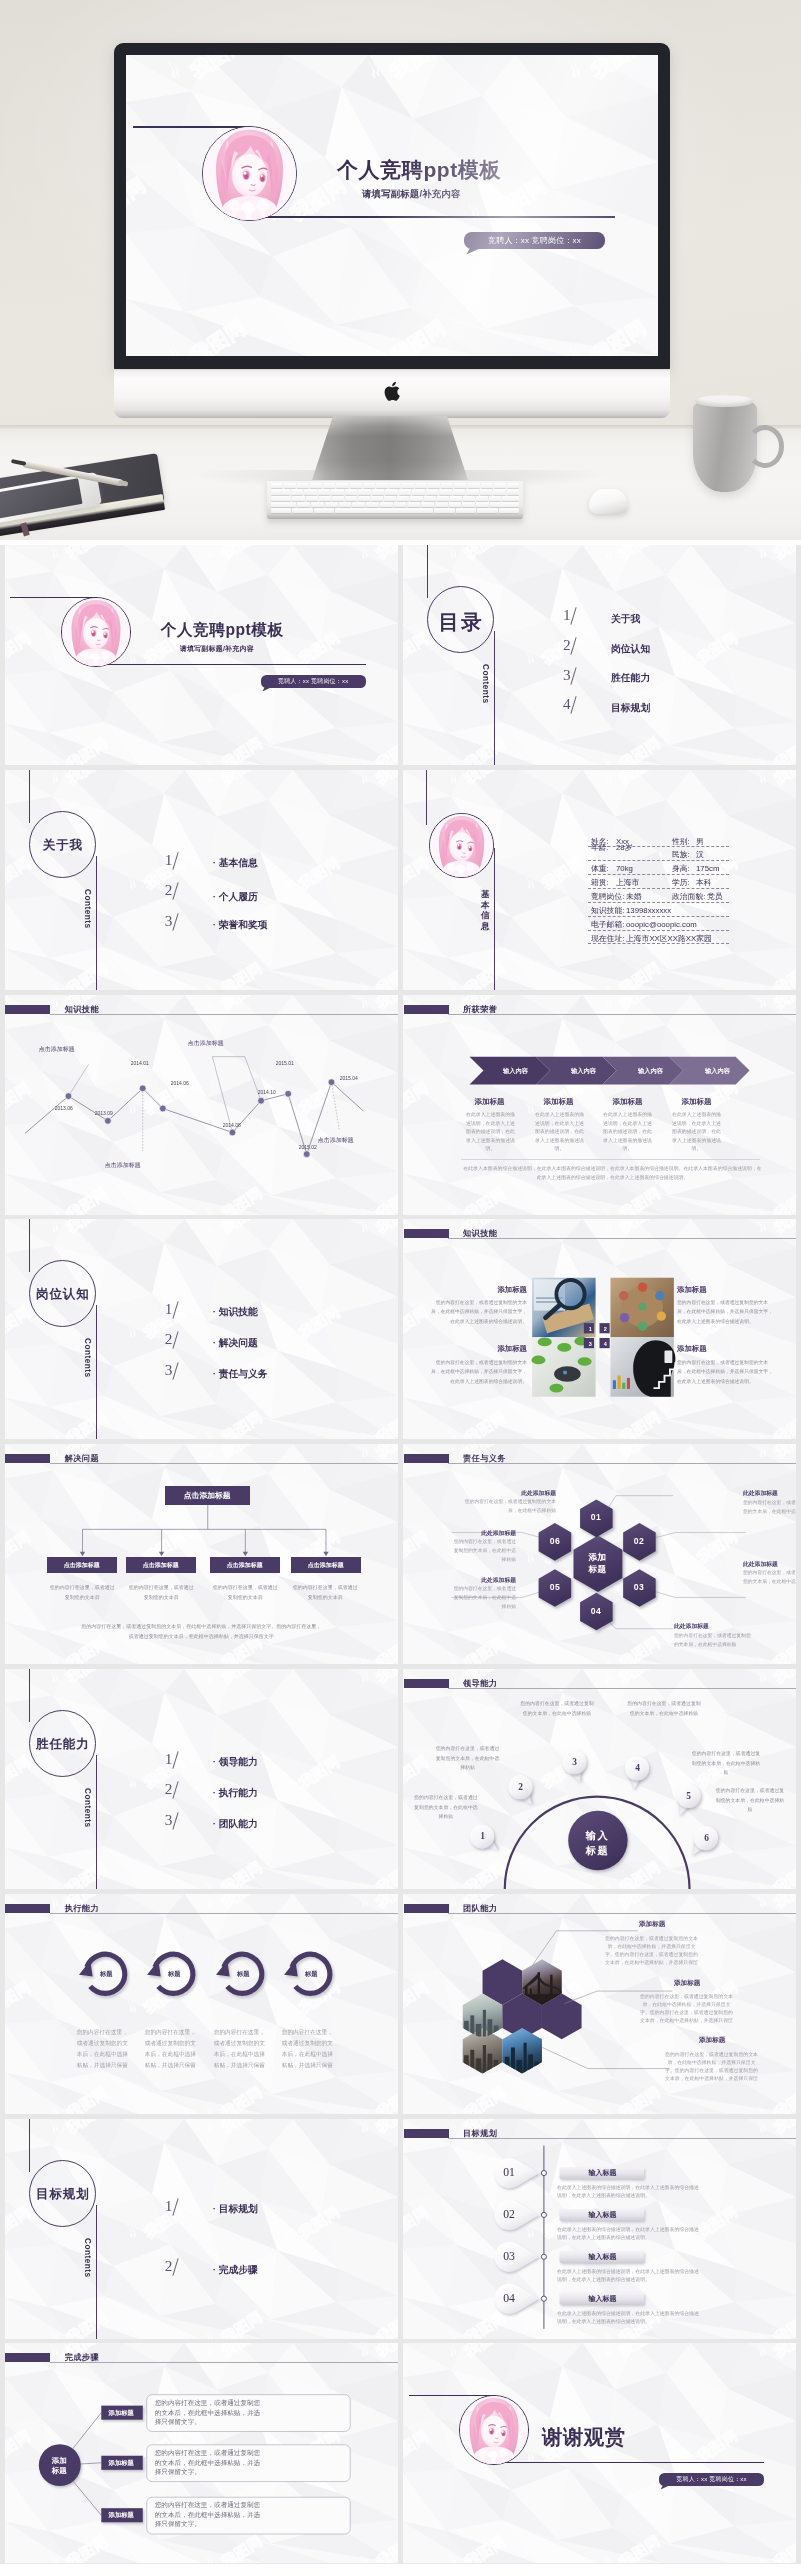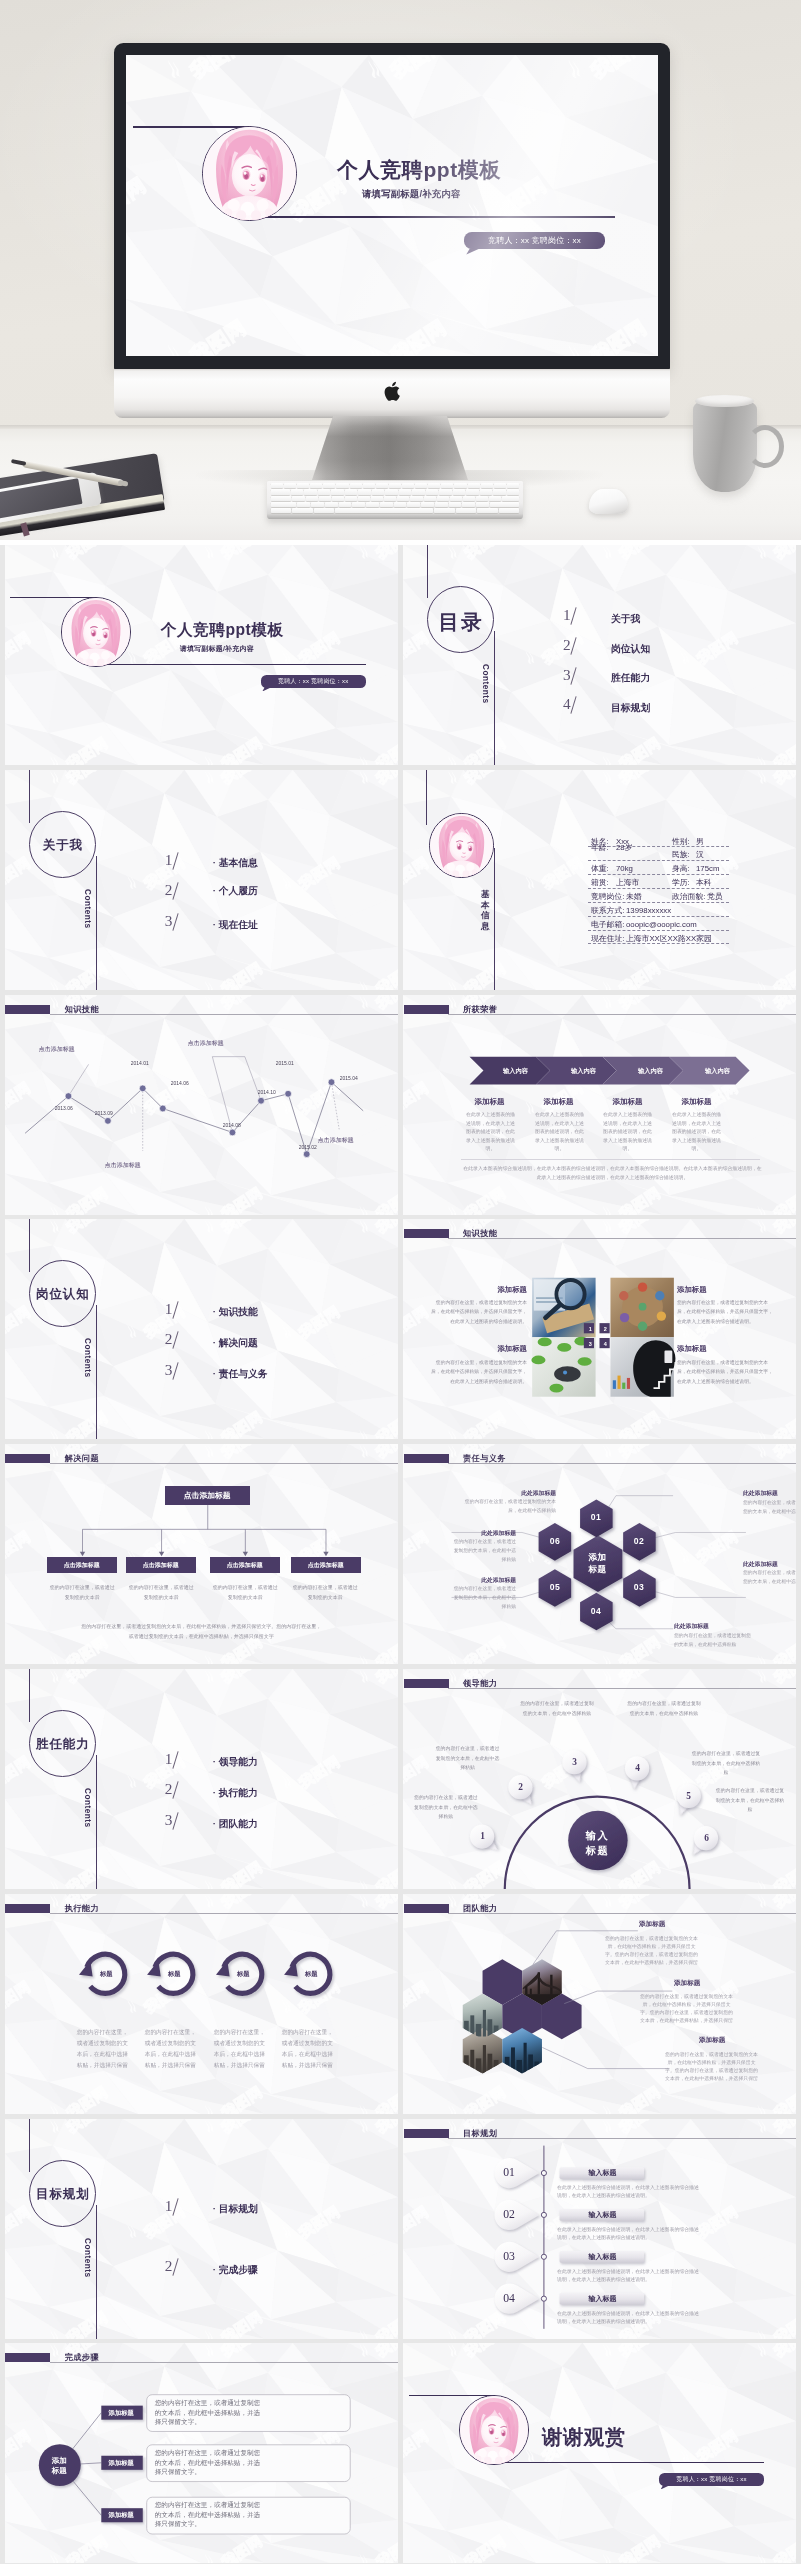--- a/index.html
+++ b/index.html
@@ -615,24 +615,24 @@
           <div class="dv-vline-top"></div>
           <div class="dv-vline-bot"></div>
           <div class="dv-circle"></div>
           <div class="dv-title" style="font-size:12.5px;letter-spacing:0.9px;top:67px">关于我</div>
           <div class="dv-contents">Contents</div>
           <div class="dv-num" style="left:160px;top:82px">1</div>
           <div class="dv-slash" style="left:170px;top:82px"></div>
           <div class="dv-label" style="left:208px;top:88px">· 基本信息</div>
           <div class="dv-num" style="left:160px;top:112px">2</div>
           <div class="dv-slash" style="left:170px;top:112px"></div>
-          <div class="dv-label" style="left:208px;top:116px">· 个人履历</div>
+          <div class="dv-label" style="left:208px;top:122px">· 个人履历</div>
           <div class="dv-num" style="left:160px;top:143px">3</div>
           <div class="dv-slash" style="left:170px;top:143px"></div>
-          <div class="dv-label" style="left:208px;top:150px">· 现在住址</div>
+          <div class="dv-label" style="left:208px;top:150px">· 荣誉和奖项</div>
         </div>
       </div>
 <div class="slide" style="left:403px;top:225px">
         <svg class="poly" viewBox="0 0 508 281" preserveAspectRatio="none">
           <use href="#polybg"></use>
         </svg>
         <svg class="wm" viewBox="0 0 508 281">
           <use href="#wmk" x="-140" y="-64" width="128" height="112"></use>
           <use href="#wmk" x="60" y="-64" width="128" height="112"></use>
           <use href="#wmk" x="260" y="-64" width="128" height="112"></use>
@@ -725,21 +725,21 @@
           <div class="pf-k" style="left:188px;top:109px">籍贯:</div>
           <div class="pf-v" style="left:213px;top:109px">上海市</div>
           <div class="pf-k" style="left:269px;top:109px">学历:</div>
           <div class="pf-v" style="left:293px;top:109px">本科</div>
           <div class="pf-rule" style="left:185px;top:118px;width:141px"></div>
           <div class="pf-k" style="left:188px;top:123px">竞聘岗位:</div>
           <div class="pf-v" style="left:223px;top:123px">未婚</div>
           <div class="pf-k" style="left:269px;top:123px">政治面貌:</div>
           <div class="pf-v" style="left:304px;top:123px">党员</div>
           <div class="pf-rule" style="left:185px;top:132px;width:141px"></div>
-          <div class="pf-k" style="left:188px;top:137px">联系方式:</div>
+          <div class="pf-k" style="left:188px;top:137px">知识技能:</div>
           <div class="pf-v" style="left:223px;top:137px">13998xxxxxx</div>
           <div class="pf-rule" style="left:185px;top:146px;width:141px"></div>
           <div class="pf-k" style="left:188px;top:151px">电子邮箱:</div>
           <div class="pf-v" style="left:223px;top:151px">ooopic@ooopic.com</div>
           <div class="pf-rule" style="left:185px;top:160px;width:141px"></div>
           <div class="pf-k" style="left:188px;top:165px">现在住址:</div>
           <div class="pf-v" style="left:223px;top:165px">上海市XX区XX路XX家园</div>
           <div class="pf-rule" style="left:185px;top:173px;width:141px"></div>
         </div>
       </div>

